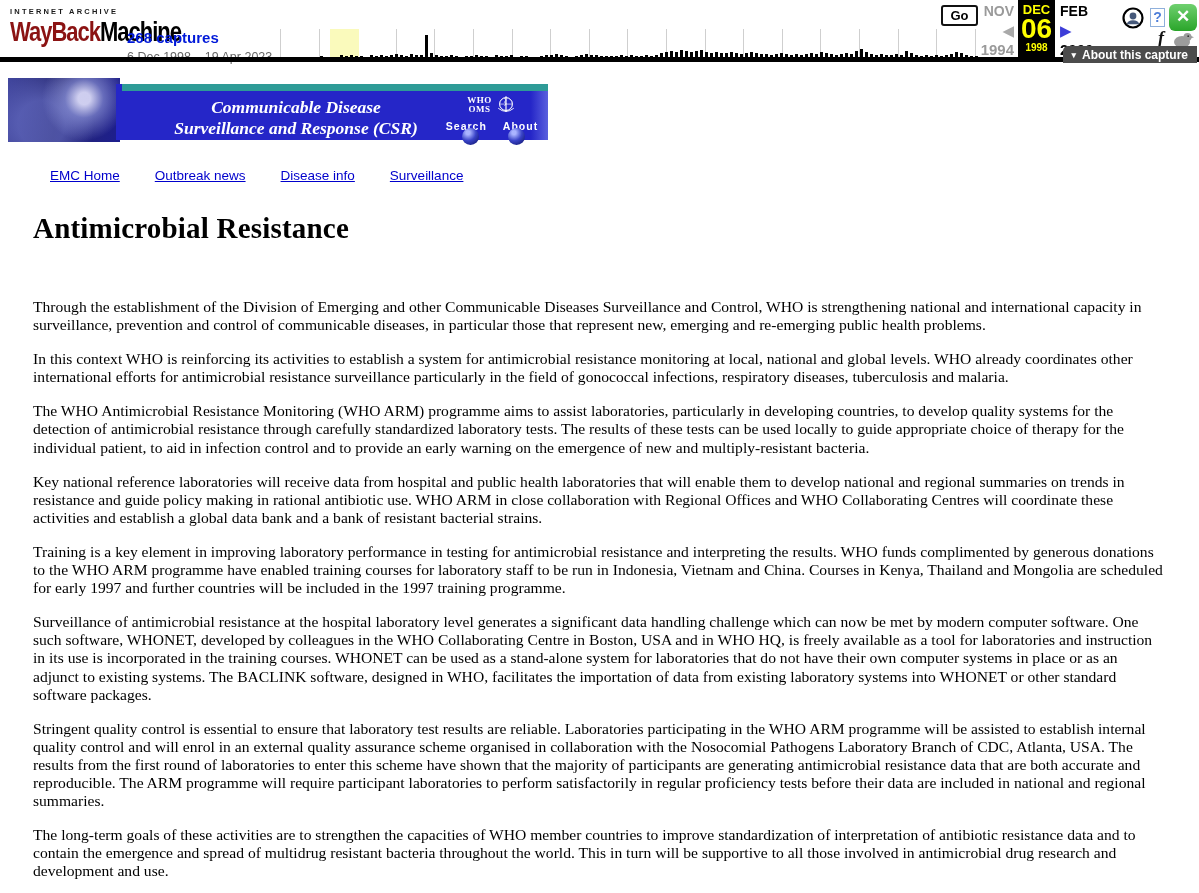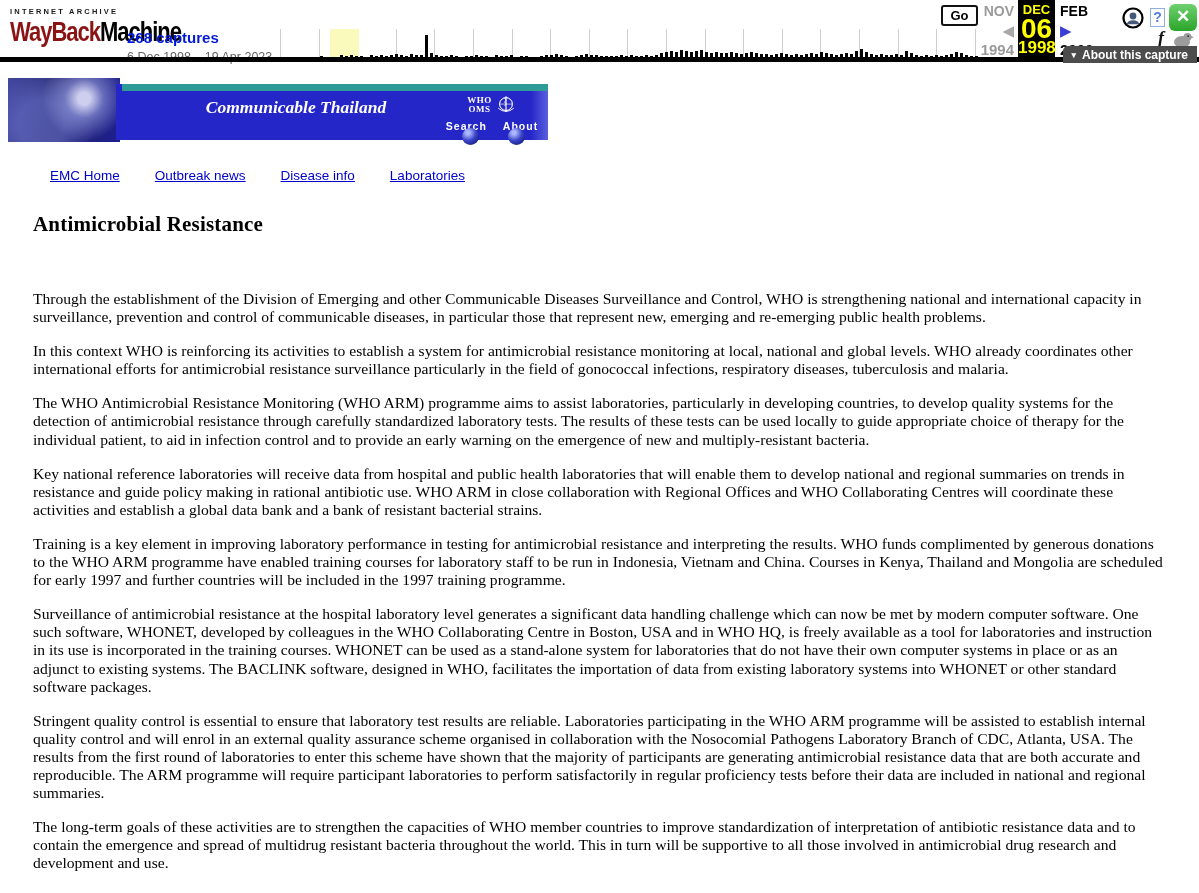--- a/index.html
+++ b/index.html
@@ -40,21 +40,21 @@
 
   .wb-prev { position:absolute; left:974px; top:3px; width:40px; text-align:right; }
   .wb-month-gray { font-size:14px; font-weight:bold; color:#9a9a9a; line-height:17px; }
   .wb-arrow-left { font-size:15px; color:#a9a9a9; line-height:21px; cursor:pointer; }
   .wb-year-gray { font-size:15px; font-weight:bold; color:#9a9a9a; line-height:17px; }
 
   .wb-daybox { position:absolute; left:1018px; top:0; width:37px; height:57px; background:#000;
                color:var(--capture_yellow,#ffff00); text-align:center; cursor:pointer; }
   .wb-day-month { font-size:13px; font-weight:bold; line-height:15px; padding-top:2px; }
   .wb-day-num { font-size:28px; font-weight:bold; line-height:23px; }
-  .wb-day-year { font-size:17px; font-weight:bold; line-height:16px; }
+  .wb-day-year { font-size:10px; font-weight:bold; line-height:16px; }
 
   .wb-next { position:absolute; left:1060px; top:3px; width:44px; text-align:left; }
   .wb-month-black { font-size:14px; font-weight:bold; color:#000; line-height:17px; }
   .wb-arrow-right { font-size:15px; color:var(--arrow_blue,#3d3dd8); line-height:21px; cursor:pointer; }
   .wb-year-black { font-size:15px; font-weight:bold; color:#000; line-height:17px; }
 
   .wb-profile { position:absolute; left:1122px; top:7px; width:22px; height:22px; cursor:pointer; }
   .wb-help { position:absolute; left:1150px; top:8px; width:15px; height:19px; background:#fff;
              border:1px solid #8fb0dc; color:#4f7fd9; font-size:14px; font-weight:bold;
              text-align:center; line-height:17px; cursor:pointer; }
@@ -91,21 +91,21 @@
   .banner-links span { cursor:pointer; }
   .sphere { position:absolute; width:17px; height:17px; border-radius:50%; top:48px; cursor:pointer;
      background:radial-gradient(circle at 35% 28%, #aab4ff 0 12%, #3a44c8 48%, #0b1168 95%); }
   .sphere-search { left:454px; }
   .sphere-home { left:500px; }
 
   
   .site-nav { margin:28px 0 0 50px; display:flex; gap:35px; font-size:13.5px; }
   .site-nav a { color:var(--link_blue,#0000cc); text-decoration:underline; cursor:pointer; }
 
-  h1 { margin:29px 0 0 33px; font-family:"Liberation Serif",serif; font-size:21px;
+  h1 { margin:29px 0 0 33px; font-family:"Liberation Serif",serif; font-size:29px;
        font-weight:bold; color:#000; letter-spacing:.2px; }
 
   .content { margin:53px 32px 0 33px; font-family:"Liberation Serif",serif;
              font-size:15.6px; line-height:18.1px; color:#000; }
   .content p { margin:0 0 16px 0; }
 </style>
 </head>
 <body>
 
 <div class="toolbar">
@@ -309,21 +309,22 @@
     <span class="wb-about-tri">▾</span>
     <span>About this capture</span>
   </div>
 </div>
 
 <div class="banner">
   <div class="banner-photo"></div>
   <div class="banner-main">
     <div class="banner-stripe"></div>
     <div class="banner-title">
-      <div>Communicable Thailand</div>
+      <div>Communicable Disease</div>
+      <div>Surveillance and Response (CSR)</div>
     </div>
     <div class="banner-right">
       <div class="who-logo">
         <div class="who-text">
           <div>WHO</div>
           <div>OMS</div>
         </div>
         <svg width="22" height="22" viewBox="0 0 24 24" fill="none" stroke="#fff">
           <circle cx="12" cy="11" r="7" stroke-width="1"></circle>
           <path d="M5 11 h14" stroke-width="0.7"></path>
@@ -340,21 +341,21 @@
     </div>
   </div>
   <div class="sphere sphere-search"></div>
   <div class="sphere sphere-home"></div>
 </div>
 
 <div class="site-nav">
   <a>EMC Home</a>
   <a>Outbreak news</a>
   <a>Disease info</a>
-  <a>Laboratories</a>
+  <a>Surveillance</a>
 </div>
 
 <h1>Antimicrobial Resistance</h1>
 
 <div class="content">
   <p>Through the establishment of the Division of Emerging and other Communicable Diseases Surveillance and Control, WHO is strengthening national and international capacity in surveillance, prevention and control of communicable diseases, in particular those that represent new, emerging and re-emerging public health problems.</p>
   <p>In this context WHO is reinforcing its activities to establish a system for antimicrobial resistance monitoring at local, national and global levels. WHO already coordinates other international efforts for antimicrobial resistance surveillance particularly in the field of gonococcal infections, respiratory diseases, tuberculosis and malaria.</p>
   <p>The WHO Antimicrobial Resistance Monitoring (WHO ARM) programme aims to assist laboratories, particularly in developing countries, to develop quality systems for the detection of antimicrobial resistance through carefully standardized laboratory tests. The results of these tests can be used locally to guide appropriate choice of therapy for the individual patient, to aid in infection control and to provide an early warning on the emergence of new and multiply-resistant bacteria.</p>
   <p>Key national reference laboratories will receive data from hospital and public health laboratories that will enable them to develop national and regional summaries on trends in resistance and guide policy making in rational antibiotic use. WHO ARM in close collaboration with Regional Offices and WHO Collaborating Centres will coordinate these activities and establish a global data bank and a bank of resistant bacterial strains.</p>
   <p>Training is a key element in improving laboratory performance in testing for antimicrobial resistance and interpreting the results. WHO funds complimented by generous donations to the WHO ARM programme have enabled training courses for laboratory staff to be run in Indonesia, Vietnam and China. Courses in Kenya, Thailand and Mongolia are scheduled for early 1997 and further countries will be included in the 1997 training programme.</p>

